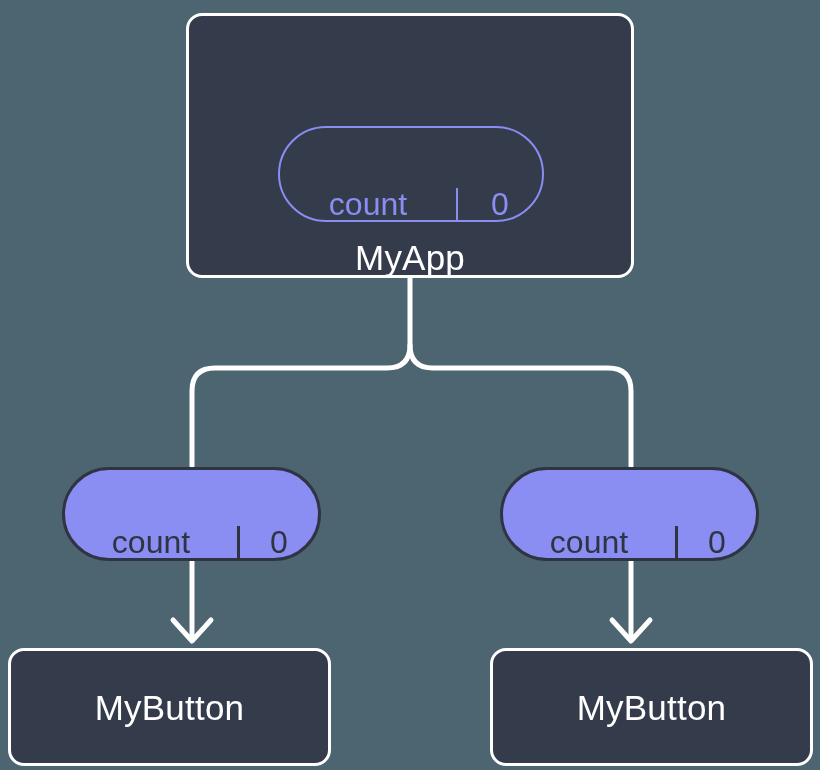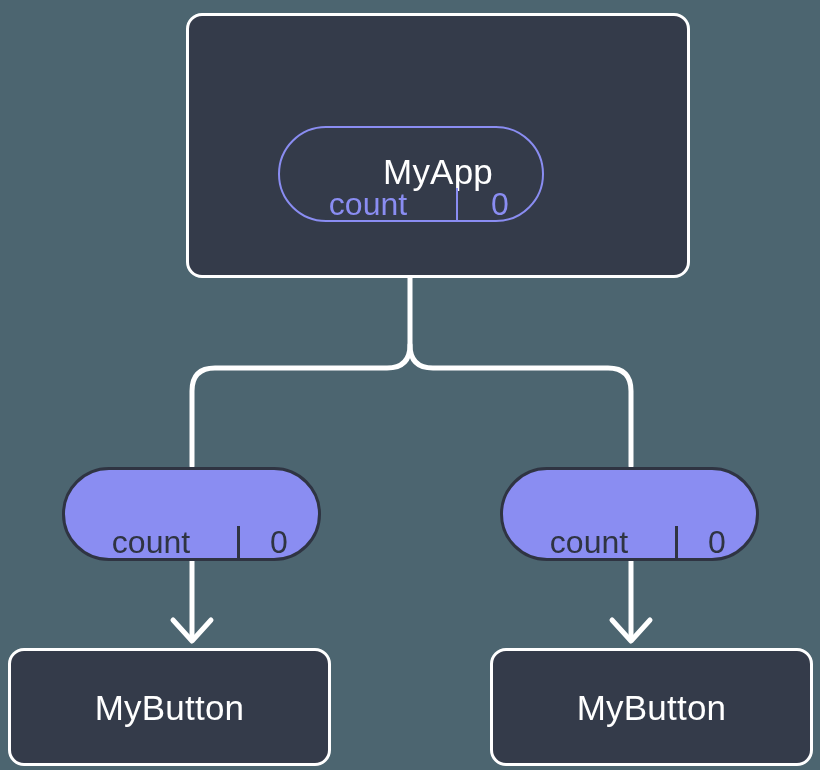--- a/index.html
+++ b/index.html
@@ -44,23 +44,23 @@
     font-size: 35px;
     font-weight: 400;
     letter-spacing: 0.2px;
     line-height: 1;
     white-space: nowrap;
   }
 
   #node-myapp {
     left: 186px;
     top: 13px;
-    width: 504px;
+    width: 448px;
     height: 265px;
-    justify-content: center;
+    justify-content: flex-end;
     padding-top: 52px;
   }
   #node-mybutton-left {
     left: 8px;
     top: 648px;
     width: 323px;
     height: 118px;
     justify-content: center;
   }
   #node-mybutton-right {

